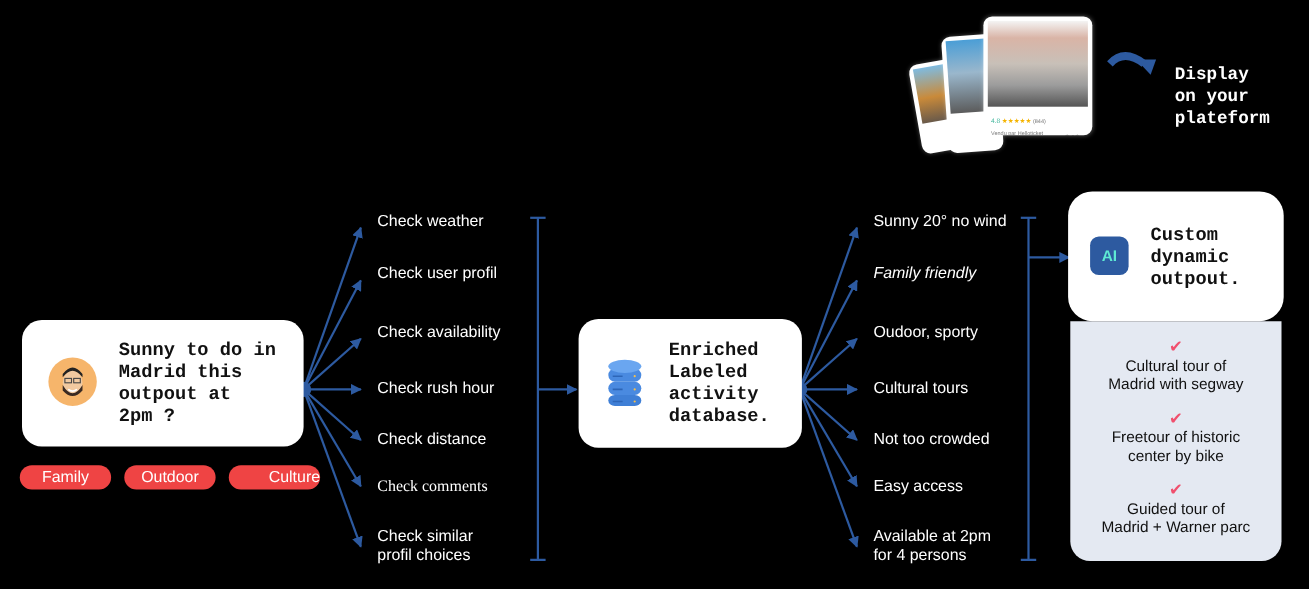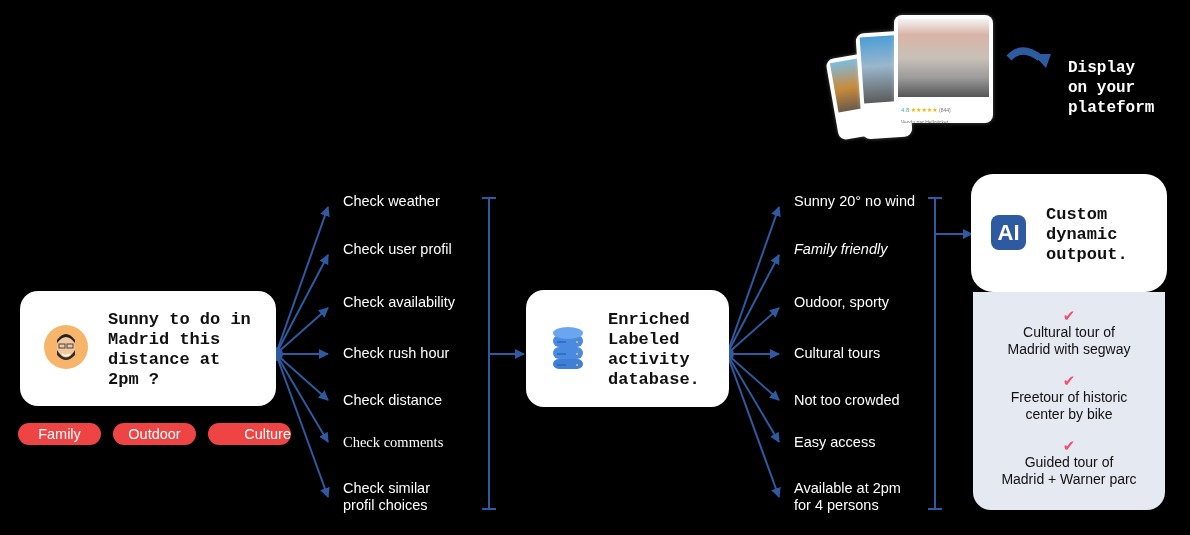--- a/index.html
+++ b/index.html
@@ -30,21 +30,21 @@
     position: absolute; left: 1068px; top: 58px; color: #fff;
     font-family: "Liberation Mono", "DejaVu Sans Mono", monospace; font-weight: bold;
     font-size: 16px; line-height: 20px; white-space: pre;
   }
   .ai-box {
     position: absolute; left: 973px; top: 292px; width: 192px; height: 218px;
     background: #e4e9f2; border-radius: 0 0 18px 18px;
   }
   .ai-badge {
     position: absolute; left: 991px; top: 215px; width: 35px; height: 35px; border-radius: 8px;
-    background: #2d5aa0; color: #ffffff; font-weight: bold; font-size: 22px; line-height: 35px;
+    background: #2d5aa0; color: #5eead4; font-weight: bold; font-size: 14px; line-height: 35px;
     text-align: center; font-family: "Liberation Sans", sans-serif;
   }
   .result {
     position: absolute; left: 973px; width: 192px; text-align: center; color: #111;
     font-size: 14px; line-height: 17px;
   }
   .check { color: #f0506e; font-size: 15px; display: block; line-height: 16px; }
   .photo-card {
     position: absolute; background: #fff; border-radius: 8px; overflow: hidden;
     box-shadow: 0 0 4px rgba(255,255,255,0.3);
@@ -108,21 +108,21 @@
       <path d="M13,18 Q22,6 31,18 L31,15 Q22,3 13,15 z" fill="#222"></path>
       <path d="M13,25 Q22,40 31,25 L31,30 Q22,40 13,30 z" fill="#3a2a22"></path>
       <rect x="15" y="19" width="6" height="4" fill="none" stroke="#444" stroke-width="1"></rect>
       <rect x="23" y="19" width="6" height="4" fill="none" stroke="#444" stroke-width="1"></rect>
       <path d="M18,29 Q22,32 26,29" stroke="#fff" stroke-width="1.5" fill="none"></path>
     </svg>
   </div>
   <div class="mono" style="position:absolute; left:88px; top:19px;">
     <div>Sunny to do in</div>
     <div>Madrid this</div>
-    <div>distance at</div>
+    <div>outpout at</div>
     <div>2pm ?</div>
   </div>
 </div>
 
 <div class="pill" style="left:18px; width:83px;">Family</div>
 <div class="pill" style="left:113px; width:83px;">Outdoor</div>
 <div class="pill" style="left:208px; width:83px;text-align:right;">Culture</div>
 
 <div class="label" style="left:343px; top:193px;">Check weather</div>
 <div class="label" style="left:343px; top:241px;">Check user profil</div>

